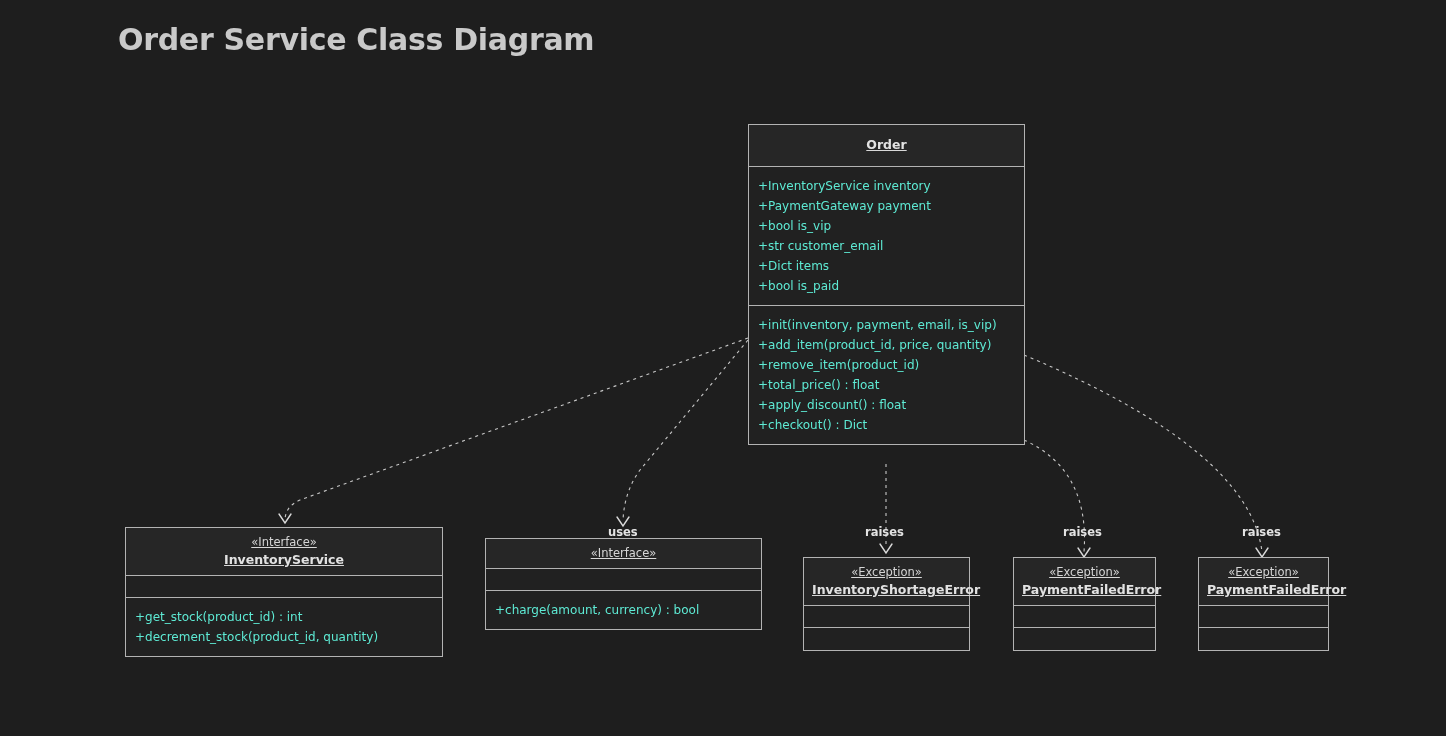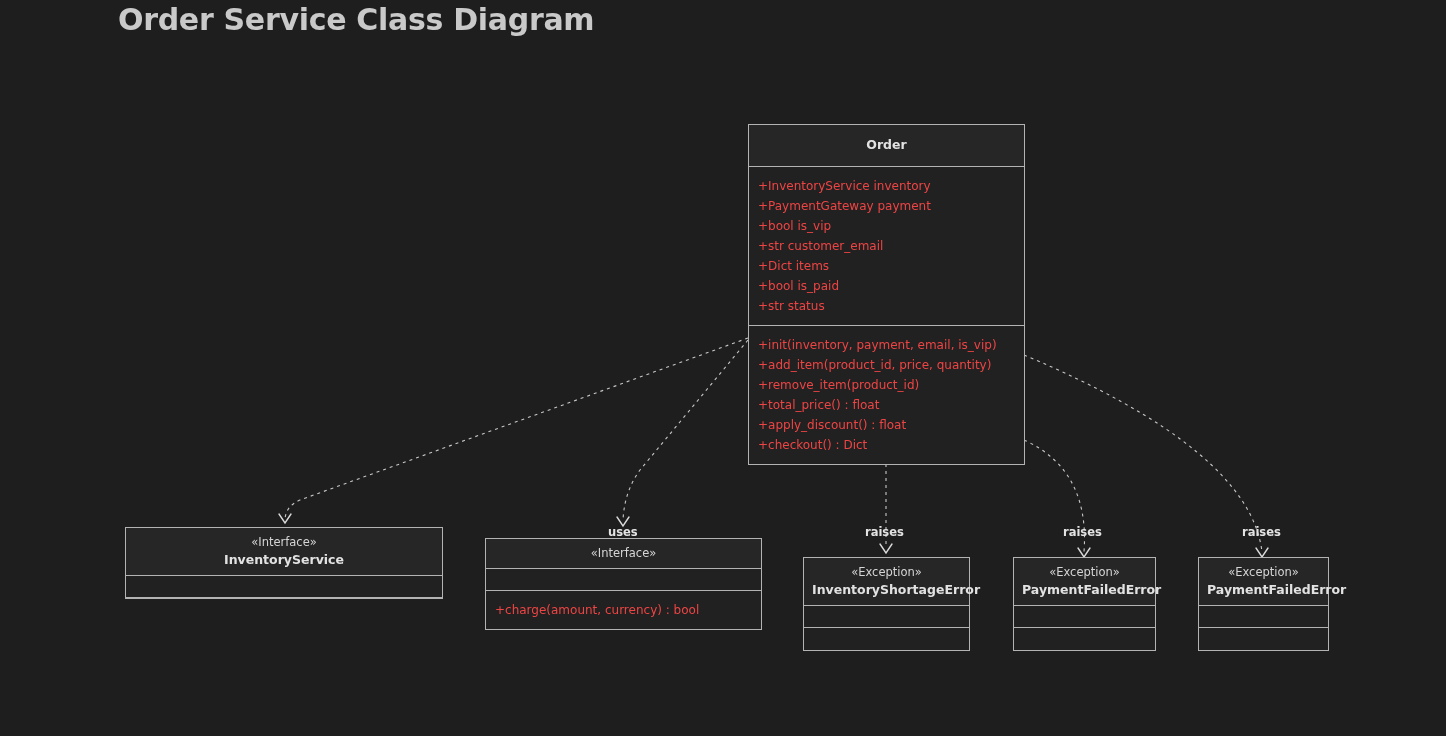--- a/index.html
+++ b/index.html
@@ -12,21 +12,21 @@
     height: 736px;
     position: relative;
     overflow: hidden;
     font-family: "DejaVu Sans", "Liberation Sans", sans-serif;
     color: #d8d8d8;
     -webkit-font-smoothing: antialiased;
   }
   #diagram-title {
     position: absolute;
     left: 118px;
-    top: 2px;
+    top: 22px;
     font-size: 30px;
     font-weight: bold;
     color: #c9c9c9;
     letter-spacing: -0.3px;
     white-space: nowrap;
   }
   #edge-layer {
     position: absolute;
     left: 0;
     top: 0;
@@ -38,20 +38,21 @@
     box-sizing: border-box;
     border: 1px solid #b3b3b3;
     background: #212121;
   }
   .node-header {
     box-sizing: border-box;
     background: #262626;
     border-bottom: 1px solid #b3b3b3;
     text-align: center;
     padding: 6px 8px;
+    text-decoration: underline;
   }
   .node-header.plain {
     padding: 11px 8px 12px 8px;
   }
   .stereotype {
     display: block;
     font-size: 11.5px;
     color: #d5d5d5;
     line-height: 17px;
     white-space: nowrap;
@@ -72,21 +73,21 @@
   .node-compartment.divided {
     border-bottom: 1px solid #b3b3b3;
   }
   .node-compartment.empty {
     height: 22px;
     padding: 0;
   }
   .member {
     font-size: 12px;
     line-height: 20px;
-    color: #ef4444;
+    color: #5eead4;
     white-space: nowrap;
   }
   .edge-label {
     position: absolute;
     font-size: 11.5px;
     font-weight: bold;
     color: #e3e3e3;
     white-space: nowrap;
     margin-top: 36px;
   }
@@ -123,38 +124,41 @@
   <div class="node-header plain">
     <span class="node-title">Order</span>
   </div>
   <div class="node-compartment divided">
     <div class="member">+InventoryService inventory</div>
     <div class="member">+PaymentGateway payment</div>
     <div class="member">+bool is_vip</div>
     <div class="member">+str customer_email</div>
     <div class="member">+Dict items</div>
     <div class="member">+bool is_paid</div>
-    <div class="member">+str status</div>
   </div>
   <div class="node-compartment">
     <div class="member">+init(inventory, payment, email, is_vip)</div>
     <div class="member">+add_item(product_id, price, quantity)</div>
     <div class="member">+remove_item(product_id)</div>
     <div class="member">+total_price() : float</div>
     <div class="member">+apply_discount() : float</div>
     <div class="member">+checkout() : Dict</div>
   </div>
 </div>
 
 <div class="uml-node" style="left:125px; top:527px; width:318px;">
   <div class="node-header">
     <span class="stereotype">«Interface»</span>
     <span class="node-title">InventoryService</span>
   </div>
   <div class="node-compartment divided empty"></div>
+  <div class="node-compartment">
+    <div class="member">+get_stock(product_id) : int</div>
+    <div class="member">+decrement_stock(product_id, quantity)</div>
+  </div>
 </div>
 
 <div class="uml-node" style="left:485px; top:538px; width:277px;">
   <div class="node-header">
     <span class="stereotype">«Interface»</span>
   </div>
   <div class="node-compartment divided empty"></div>
   <div class="node-compartment">
     <div class="member">+charge(amount, currency) : bool</div>
   </div>

